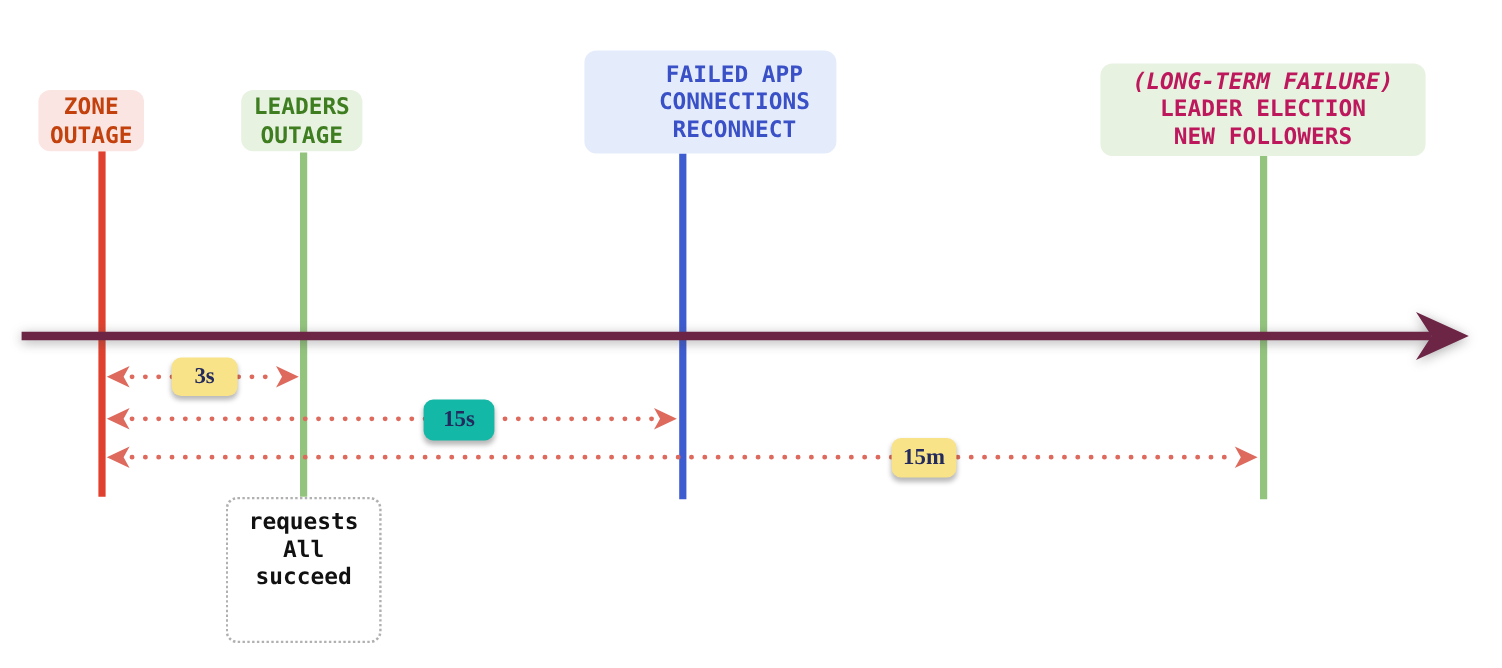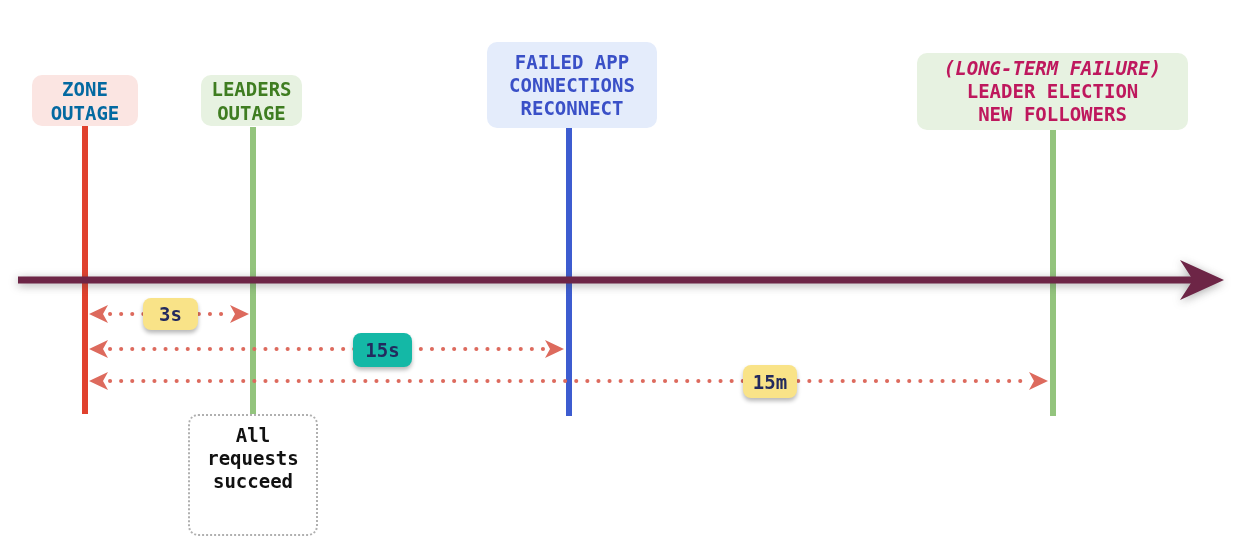--- a/index.html
+++ b/index.html
@@ -51,20 +51,21 @@
   .note-line { min-height: 23px; }
   .duration-label {
     position: absolute;
     border-radius: 8px;
     display: flex;
     align-items: center;
     justify-content: center;
     font-weight: bold;
     font-size: 19px;
     box-shadow: 0 3px 4px rgba(0,0,0,0.28);
+    font-family: Liberation Serif, serif;
   }
 </style>
 </head>
 <body>
 
 <div class="canvas">
 
   <svg class="svg-layer" width="1252" height="557" viewBox="0 0 1252 557">
 
     <line x1="85" y1="126" x2="85" y2="414" stroke-width="6" stroke="#e0412e"></line>
@@ -85,31 +86,31 @@
     <g stroke="none" fill="#dd6a5d">
       <polygon points="89,314 108,305 103,314 108,323"></polygon>
       <polygon points="249,314 230,305 235,314 230,323"></polygon>
       <polygon points="89,349 108,340 103,349 108,358"></polygon>
       <polygon points="564,349 545,340 550,349 545,358"></polygon>
       <polygon points="89,381 108,372 103,381 108,390"></polygon>
       <polygon points="1048,381 1029,372 1034,381 1029,390"></polygon>
     </g>
   </svg>
 
-  <div class="event-label two-line" style="left: 32px; top: 75px; width: 106px; height: 51px; color: #0369a1; background: rgb(251, 229, 226);">
+  <div class="event-label two-line" style="left: 32px; top: 75px; width: 88px; height: 51px; color: #c2410c; background: rgb(251, 229, 226);">
     <div class="label-line">ZONE</div>
     <div class="label-line">OUTAGE</div>
   </div>
 
   <div class="event-label two-line" style="left: 201px; top: 75px; width: 101px; height: 51px; color: rgb(63, 125, 33); background: rgb(231, 242, 225);">
     <div class="label-line">LEADERS</div>
     <div class="label-line">OUTAGE</div>
   </div>
 
-  <div class="event-label" style="left: 487px; top: 42px; width: 170px; height: 86px; color: rgb(58, 80, 199); background: rgb(228, 236, 251);">
+  <div class="event-label" style="left: 487px; top: 42px; width: 170px; height: 86px; color: rgb(58, 80, 199); background: rgb(228, 236, 251); padding-left: 40px;">
     <div class="label-line">FAILED APP</div>
     <div class="label-line">CONNECTIONS</div>
     <div class="label-line">RECONNECT</div>
   </div>
 
   <div class="event-label" style="left: 917px; top: 53px; width: 271px; height: 77px; color: #be185d; background: rgb(231, 242, 225);">
     <div class="label-line italic">(LONG-TERM FAILURE)</div>
     <div class="label-line">LEADER ELECTION</div>
     <div class="label-line">NEW FOLLOWERS</div>
   </div>
@@ -119,20 +120,20 @@
   </div>
   <div class="duration-label" style="left: 353px; top: 333px; width: 59px; height: 34px; background: #14b8a6; color: rgb(35, 42, 94);">
     <span>15s</span>
   </div>
   <div class="duration-label" style="left: 743px; top: 365px; width: 54px; height: 33px; background: rgb(249, 227, 136); color: rgb(35, 42, 94);">
     <span>15m</span>
   </div>
 
 
   <div class="note-box" style="left:188px; top:414px; width:130px; height:122px;">
+    <div class="note-line">requests</div>
     <div class="note-line">All</div>
-    <div class="note-line">requests</div>
     <div class="note-line">succeed</div>
   </div>
 
 
 
 </div>
 
 </body></html>

